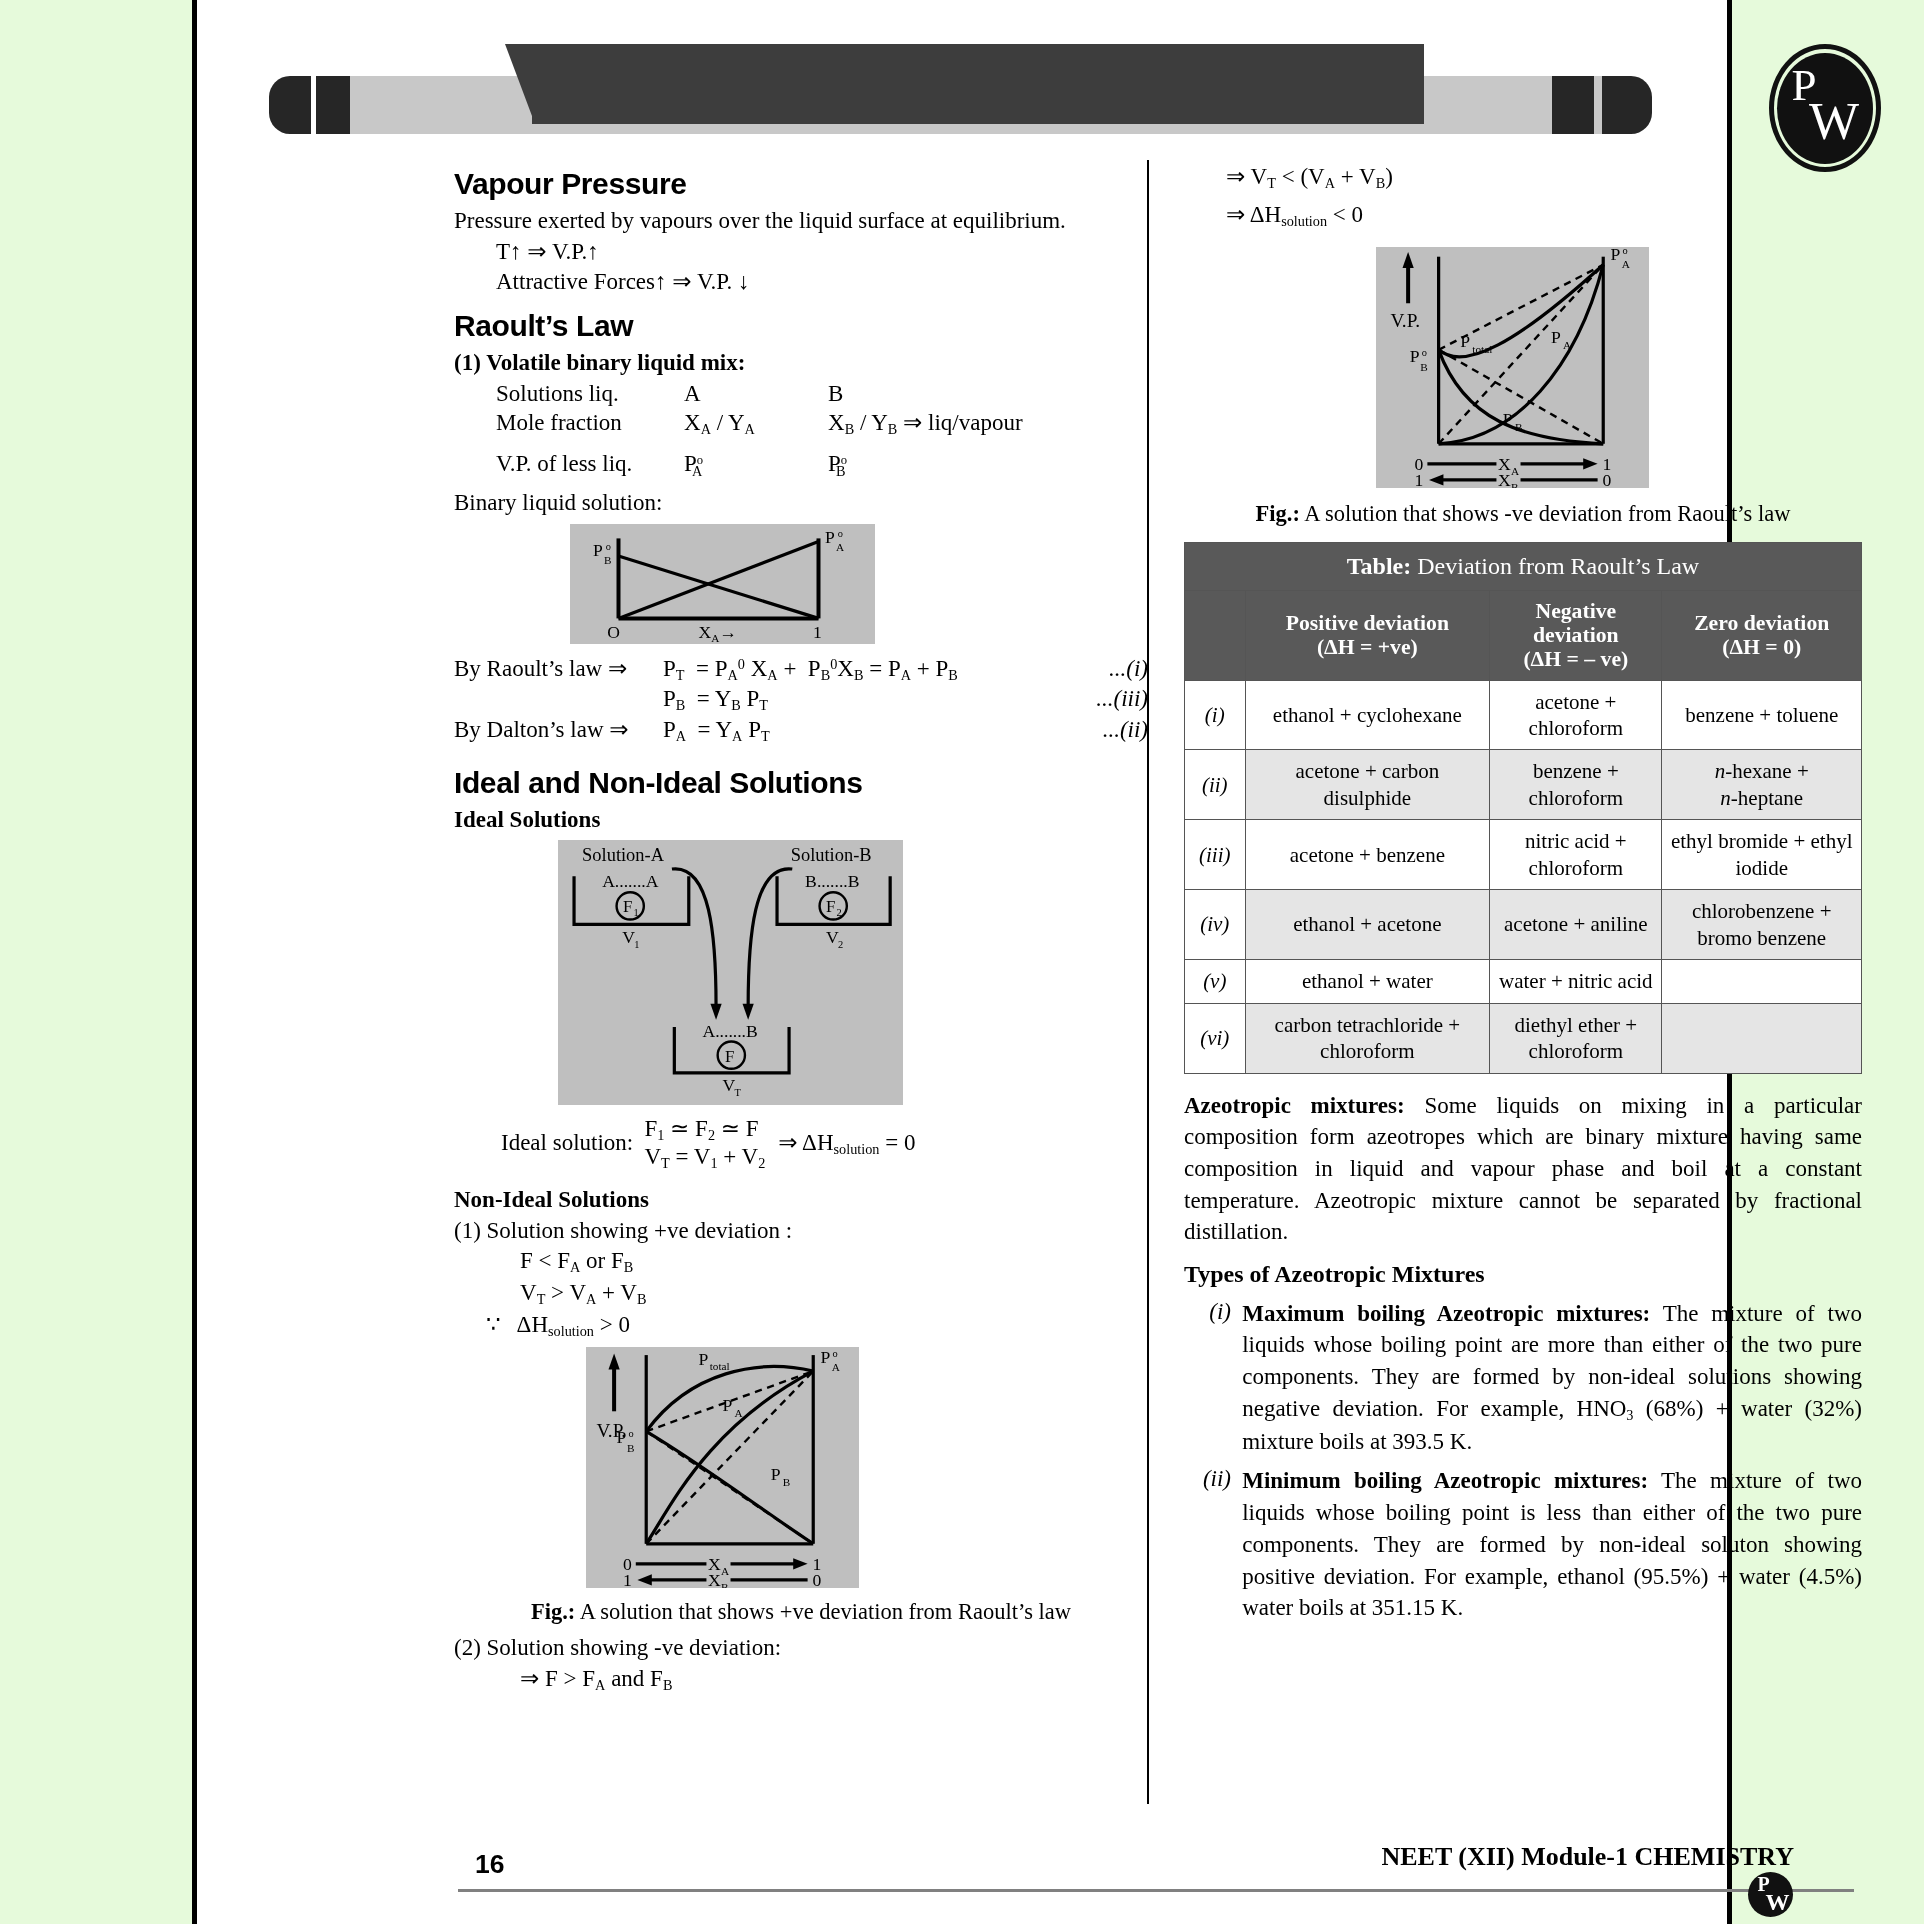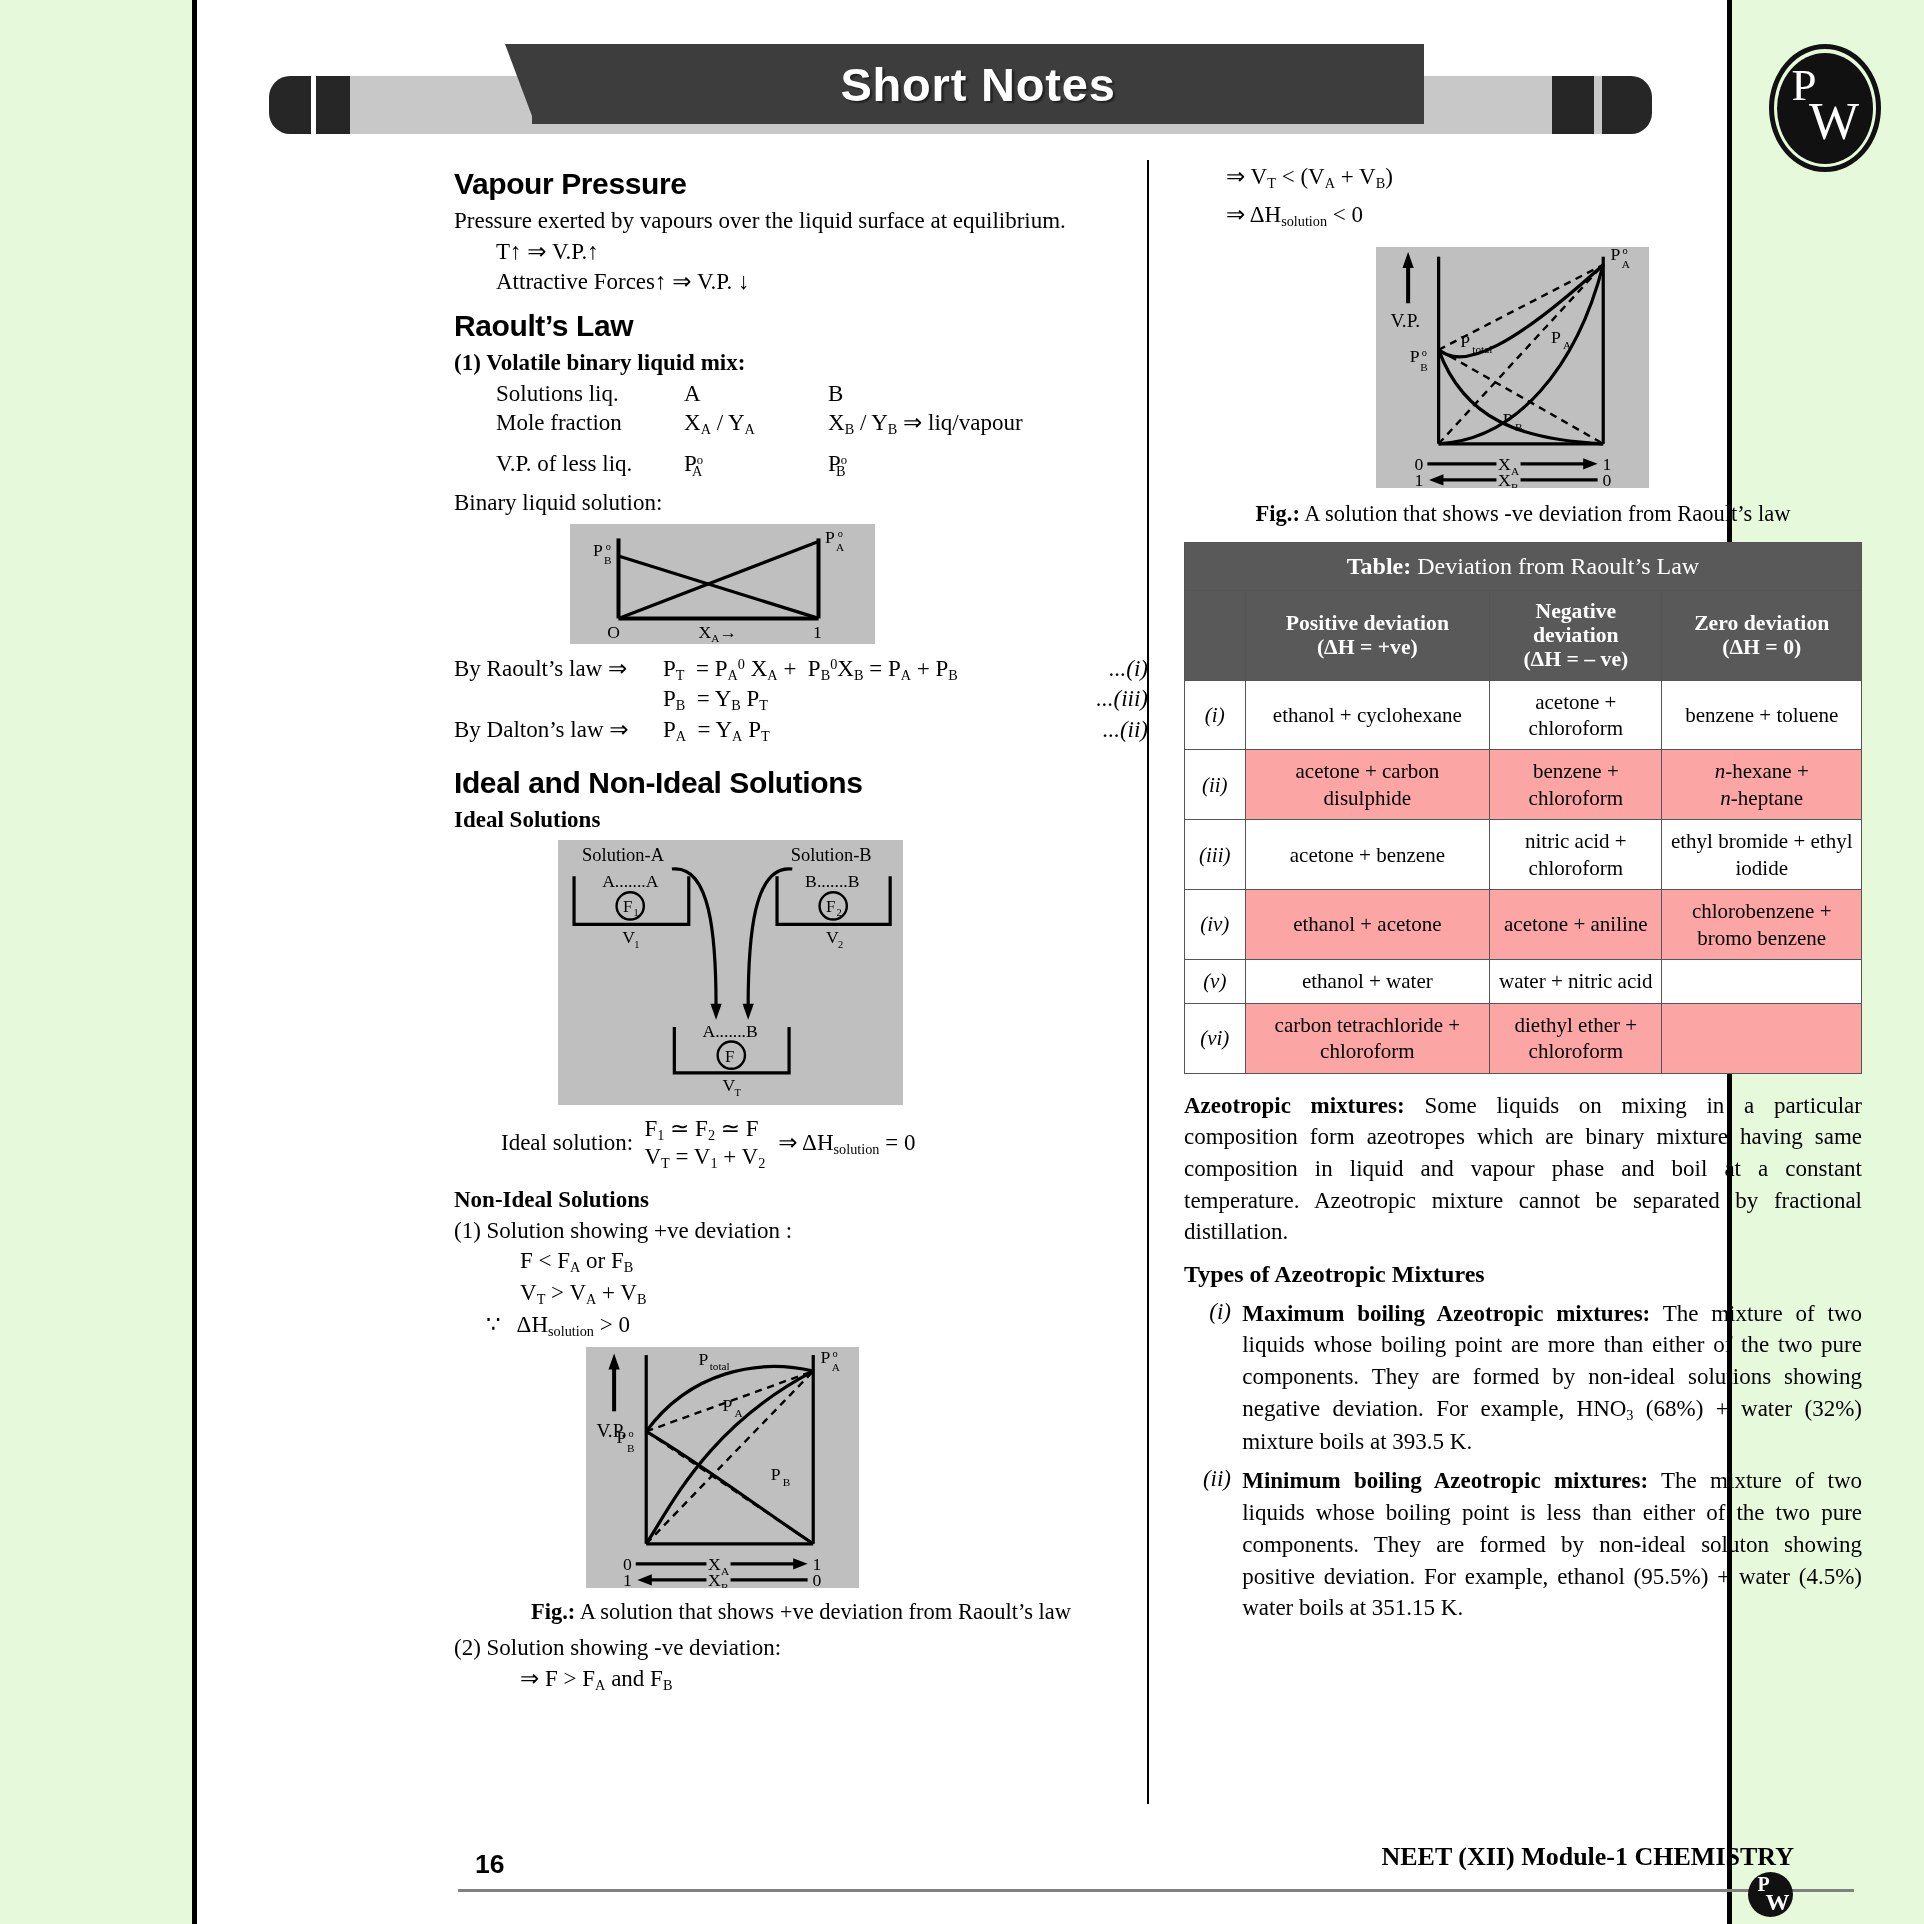--- a/index.html
+++ b/index.html
@@ -83,21 +83,21 @@
   }
   table.dev td,table.dev th{border:1.6px solid #555;padding:8px 6.4px;text-align:center;vertical-align:middle;}
   table.dev thead td.title{
     background:#595959;color:#fff;font-size:24px;
     font-family:"Liberation Serif",serif;
   }
   table.dev thead td.hd{
     background:#595959;color:#fff;font-weight:bold;font-size:21.7px;line-height:1.12;
   }
   table.dev td.rn{width:50px;font-style:italic;background:inherit;}
-  tr.shade td{background:#fca5a5;}
+  tr.shade td{background:#e5e5e5;}
   tr.plain td{background:#fff;}
   
   .just{text-align:justify;line-height:1.38;margin:0 0 6.4px 0;font-size:23px;}
   .li{display:flex;margin:0 0 4.8px 0;}
   .li .mk{width:47px;flex:none;text-align:right;padding-right:11.2px;font-style:italic;}
   .li .tx{flex:1;text-align:justify;line-height:1.38;}
   
   .pgnum{
     position:absolute;left:278px;top:1849px;
     font-family:"Liberation Sans",sans-serif;font-weight:bold;font-size:26.5px;
@@ -120,21 +120,20 @@
 
   <div class="ribbon">
     <div class="rib-bar"></div>
     <div class="rib-cap-l1"></div>
     <div class="rib-cap-l2"></div>
     <div class="rib-cap-r1"></div>
     <div class="rib-cap-r2"></div>
     <div class="rib-fold-l"></div>
     <div class="rib-fold-r"></div>
     <div class="rib-main"></div>
-    <div class="rib-title">Short Notes</div>
   </div>
 
   <div class="col col-l">
 
     <h2 class="sec">Vapour Pressure</h2>
     <p>Pressure exerted by vapours over the liquid surface at equilibrium.</p>
     <p class="ind1">T↑ ⇒ V.P.↑</p>
     <p class="ind1">Attractive Forces↑ ⇒ V.P. ↓</p>
 
     <h2 class="sec" style="margin-top:9.6px">Raoult’s Law</h2>

